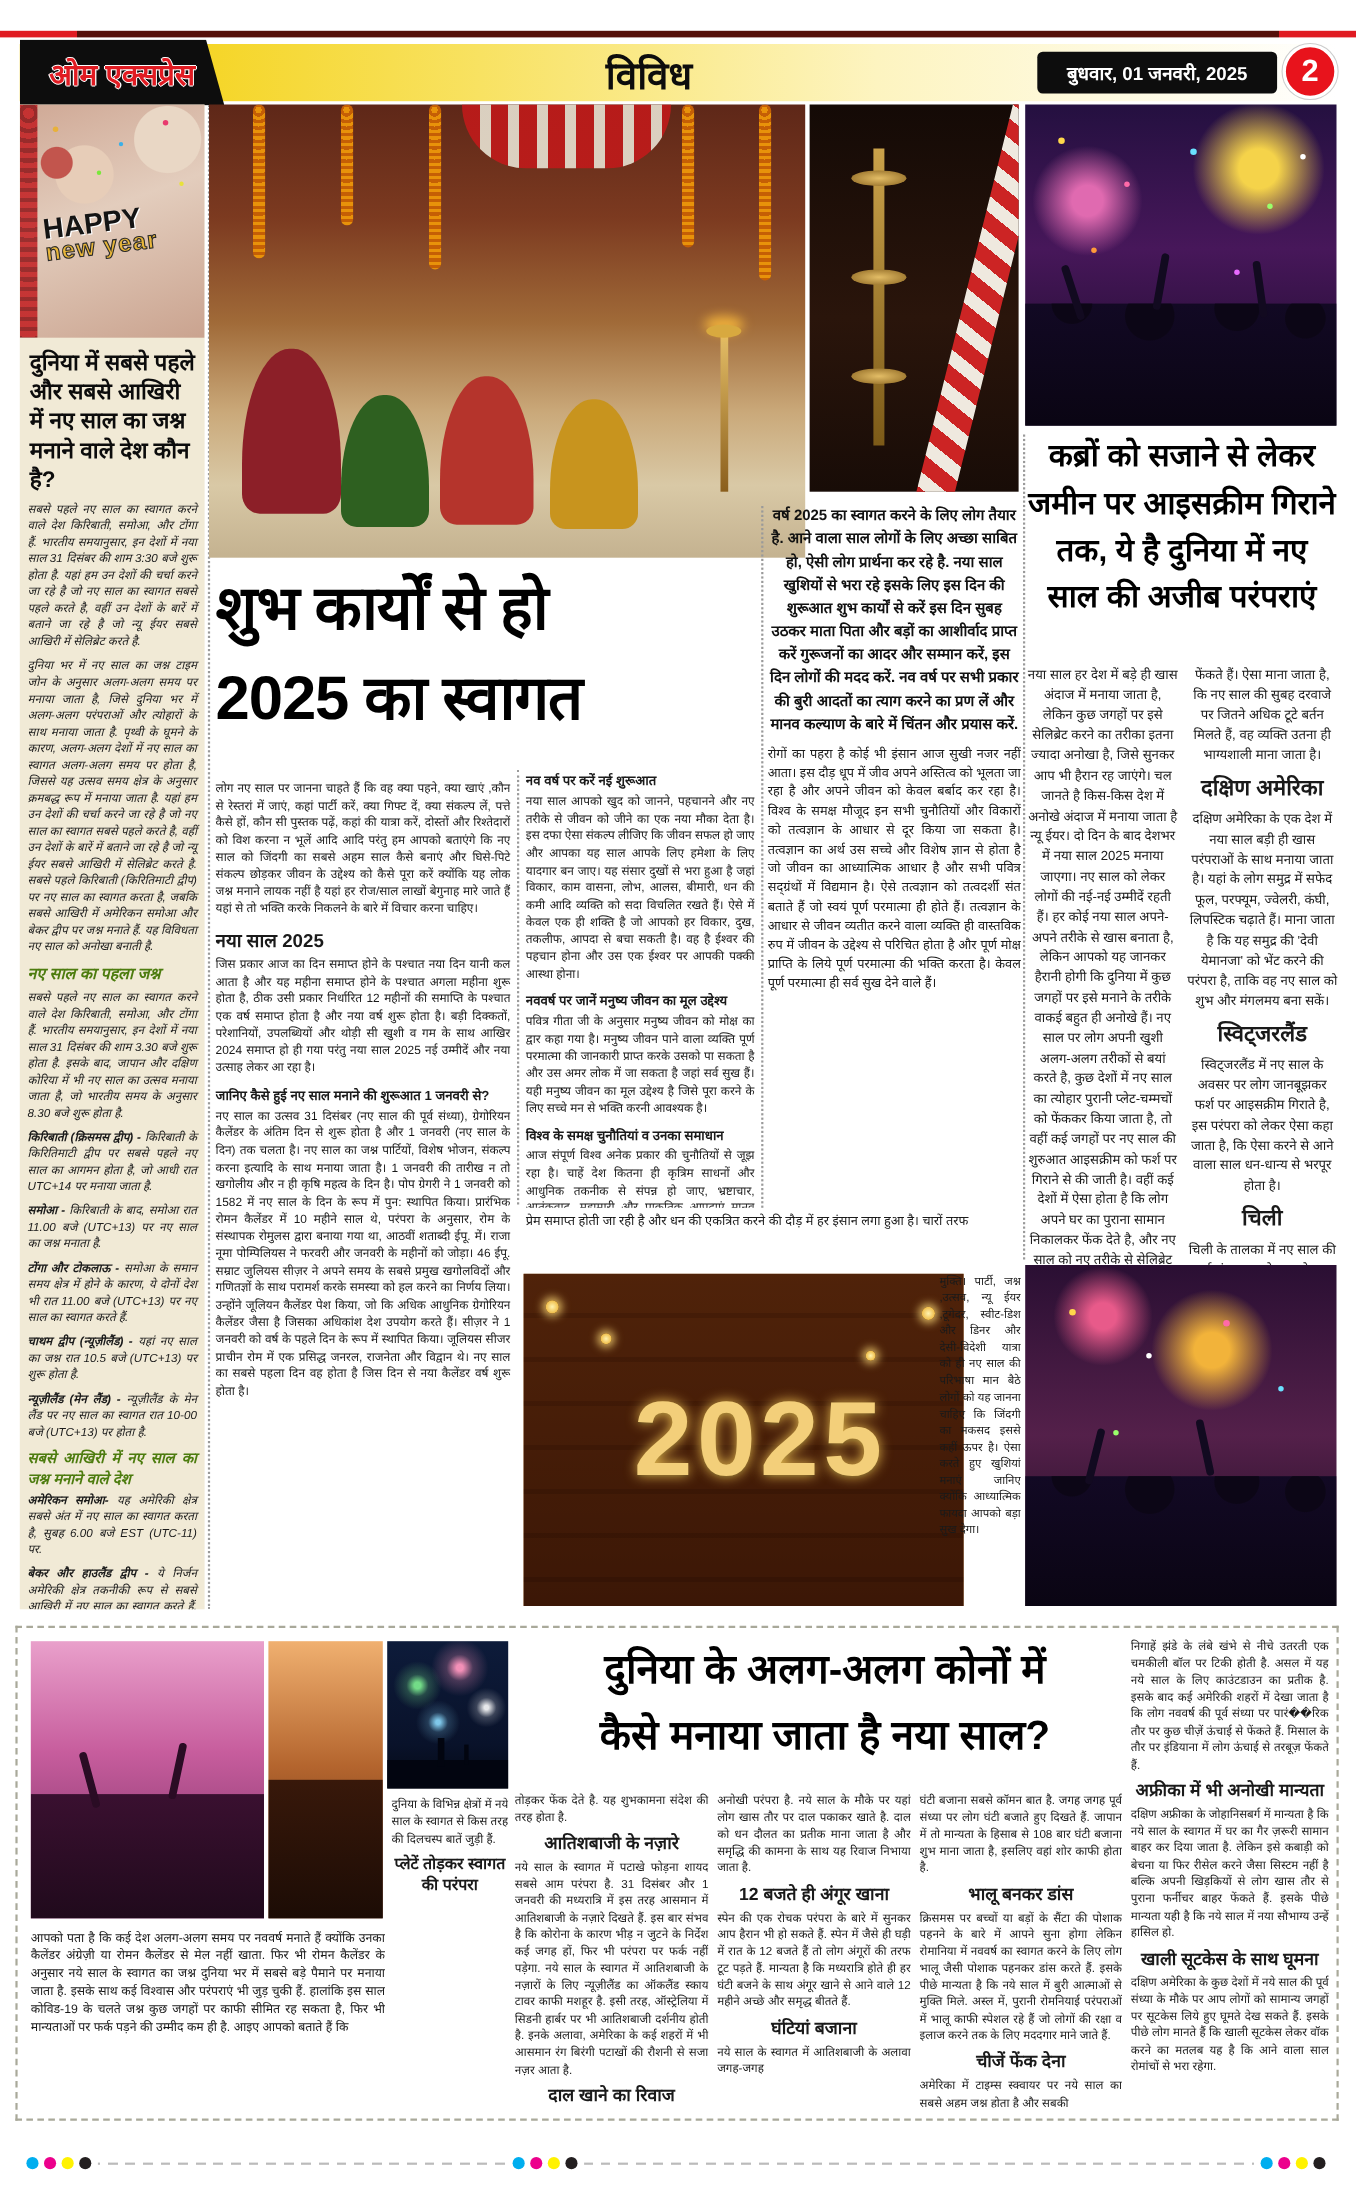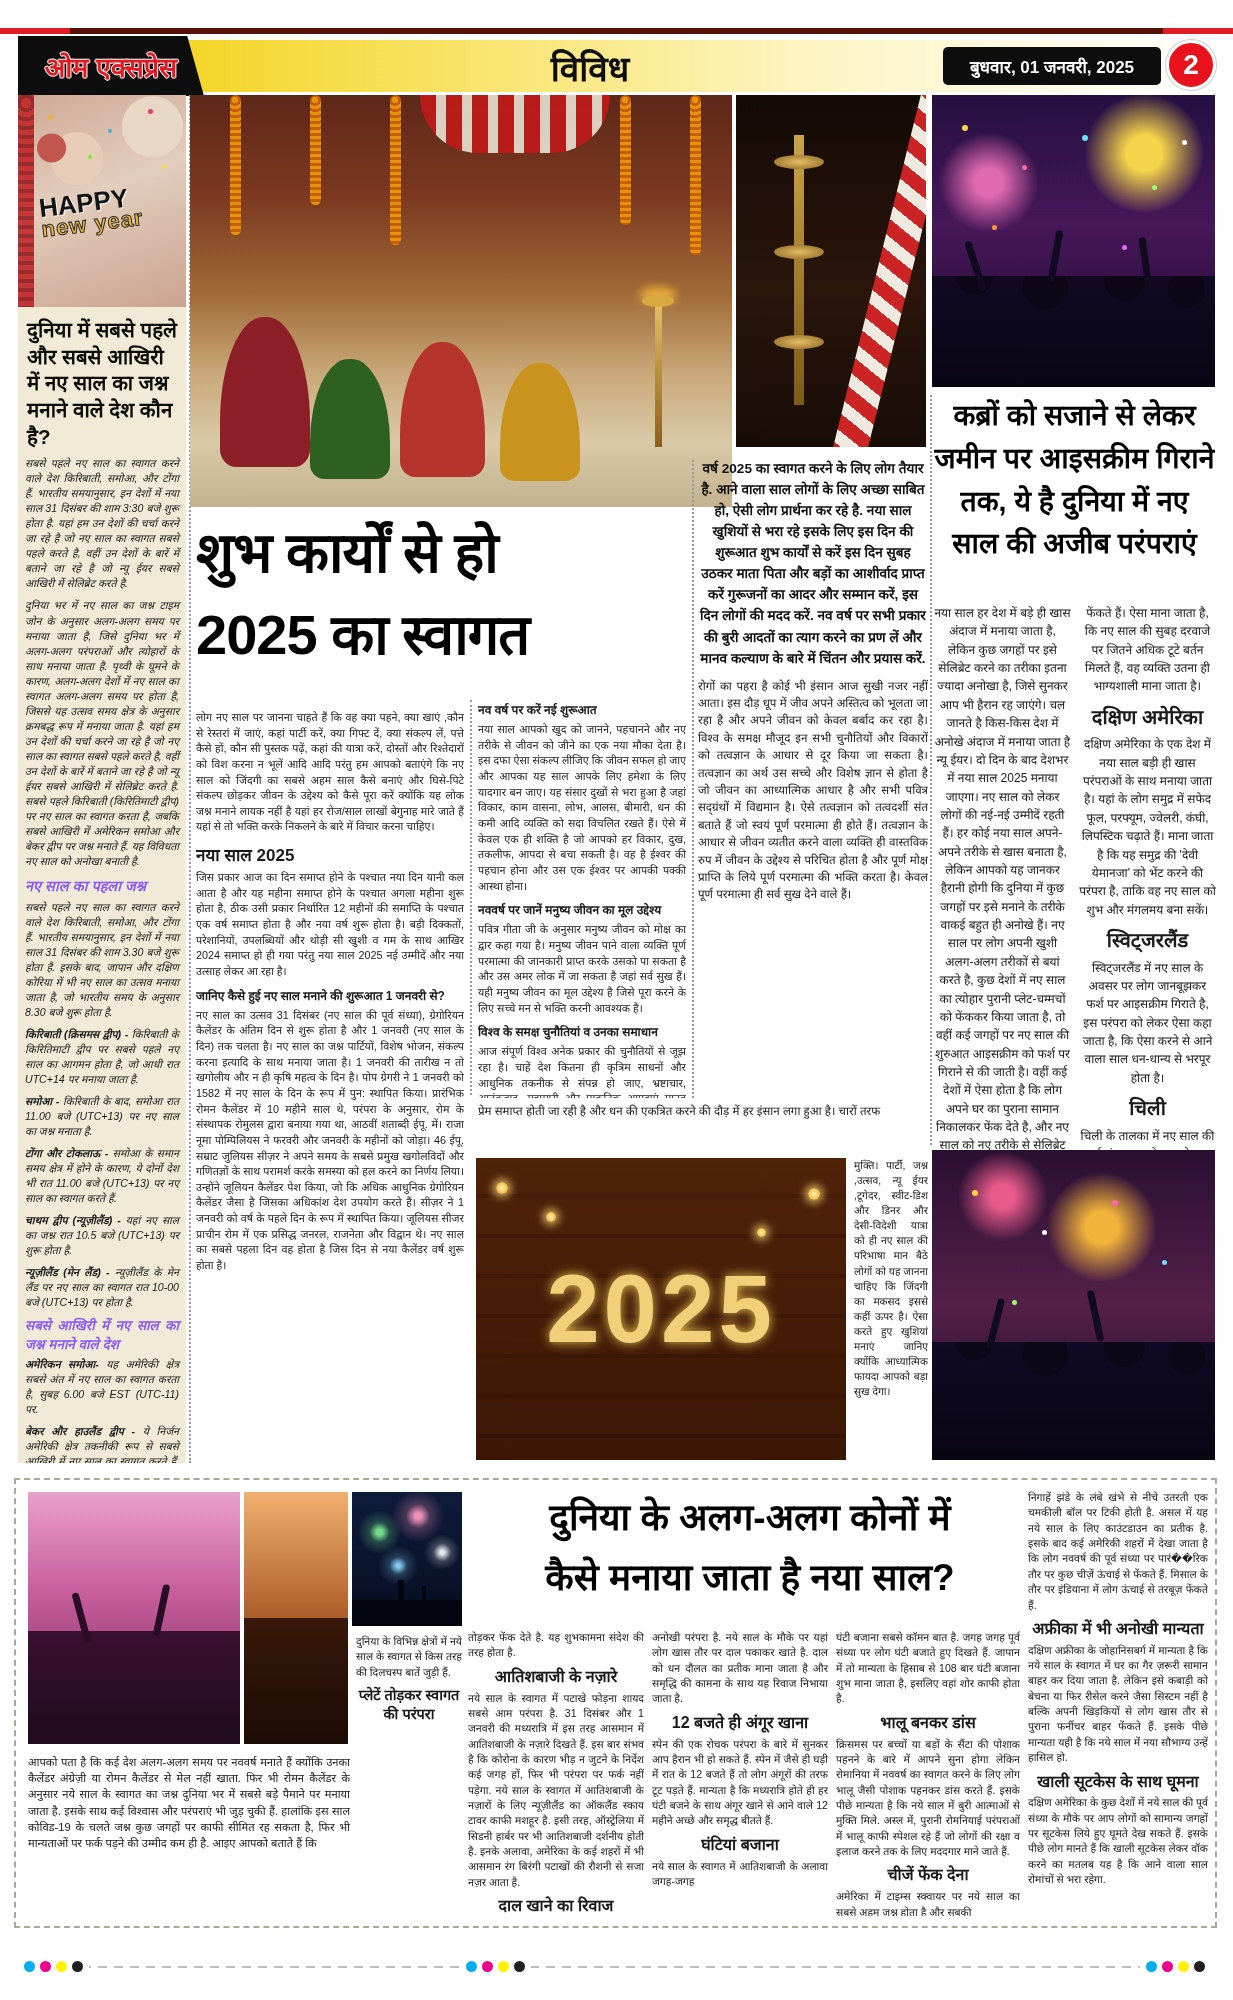--- a/index.html
+++ b/index.html
@@ -18,21 +18,21 @@
   .section-title{left:480px;top:44px;width:220px;height:46px;text-align:center;
     font-size:35px;font-weight:800;color:#0d0d0d;}
   .date-box{left:943px;top:47px;width:218px;height:38px;background:#0d0d0d;border-radius:5px;
     display:flex;align-items:center;justify-content:center;color:#fff;font-size:17px;font-weight:700;}
   .page-circle{left:1166px;top:40px;width:50px;height:50px;border-radius:50%;background:#e8131c;
     border:3px solid #fff;box-sizing:border-box;display:flex;align-items:center;justify-content:center;
     color:#fff;font-size:28px;font-weight:800;box-shadow:0 0 0 1px #ccc;}
   
   .body-txt{font-size:10.6px;line-height:1.42;text-align:justify;font-style:italic;}
   .lead-bold{font-weight:700;}
-  .subhead{font-weight:800;color:#8b5cf6;}
+  .subhead{font-weight:800;color:#4d7c0f;}
   
   .left-col{left:18px;top:95px;width:168px;height:1368px;background:#f1ead6;overflow:hidden;box-sizing:border-box;padding:0;}
   .left-inner{padding:0 7px;}
   .left-headline{font-size:20.5px;line-height:1.3;font-weight:800;color:#0c0c0c;padding:10px 2px 6px 2px;}
   .left-col p{margin:0 0 7px 0;}
   .left-sub1{font-size:14.5px;margin:4px 0 3px 0;}
   .left-sub-last{font-size:13.5px;line-height:1.35;margin:4px 0 3px 0;}
   
   .photo{overflow:hidden;}
   .photo-kids{left:0;top:0;width:168px;height:212px;position:relative;
@@ -68,21 +68,21 @@
   .crowd-sil{position:absolute;left:0;bottom:0;width:100%;height:38%;
     background:radial-gradient(circle at 15% 0,#0c0616 0 18px,transparent 19px),
                radial-gradient(circle at 40% 10%,#0c0616 0 22px,transparent 23px),
                radial-gradient(circle at 68% 4%,#0c0616 0 20px,transparent 21px),
                radial-gradient(circle at 90% 12%,#0c0616 0 18px,transparent 19px),
                linear-gradient(180deg,#120924,#0a0513);}
   .arm{position:absolute;width:7px;height:52px;background:#120a20;border-radius:4px;}
   .photo-wood{left:476px;top:1158px;width:370px;height:302px;position:absolute;
     background:repeating-linear-gradient(180deg,#8a5a2e 0 36px,#7a4c24 36px 40px),
                linear-gradient(180deg,#936236,#6e4120);background-blend-mode:multiply;
-    display:flex;align-items:center;justify-content:center;}
+    display:flex;align-items:center;justify-content:center;padding-left:30px;}
   .wood-year{font-size:96px;font-weight:800;color:#f3cf7a;
     text-shadow:0 0 12px rgba(255,210,90,.9),0 2px 2px #3a220c;letter-spacing:4px;}
   .lightdot{position:absolute;border-radius:50%;background:radial-gradient(#fff3b0,#e8a51b);box-shadow:0 0 8px 3px rgba(255,220,120,.8);}
   .photo-crowd2{left:932px;top:1150px;width:283px;height:310px;position:absolute;
     background:radial-gradient(circle at 60% 25%,#f2b33a 0 16px,rgba(242,179,58,0) 55px),
                radial-gradient(circle at 25% 15%,#e85a8a 0 12px,rgba(232,90,138,0) 45px),
                linear-gradient(180deg,#2a0f33 0%,#54204a 50%,#170a1c 100%);}
   .photo-pink{position:absolute;background:linear-gradient(180deg,#e9a0cb 0%,#c75d9d 40%,#6e2a5c 100%);}
   .photo-crowd3{position:absolute;background:linear-gradient(180deg,#f0b070 0%,#b4652e 45%,#4a2212 100%);}
   .photo-fire{position:absolute;background:

